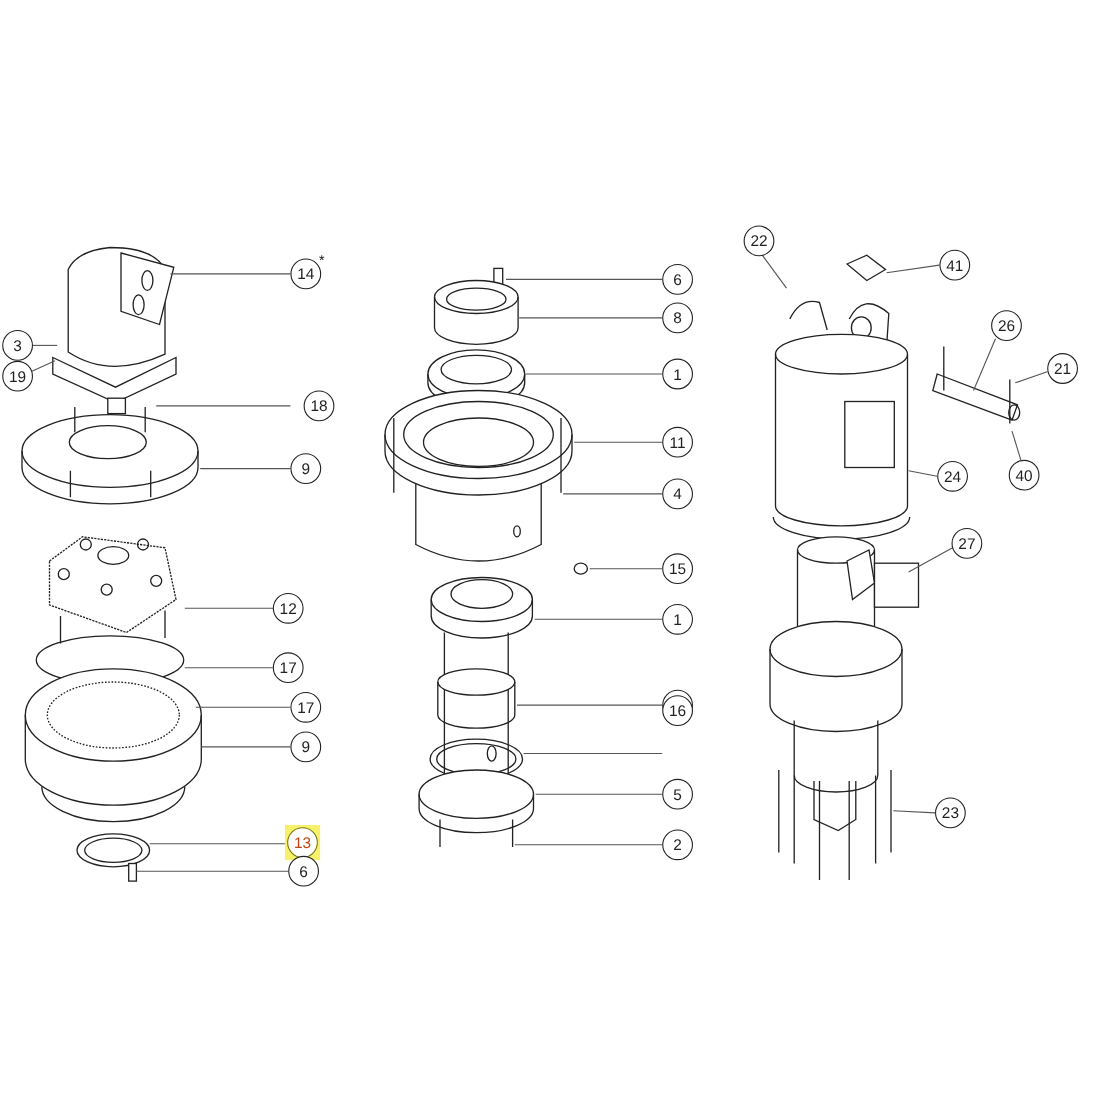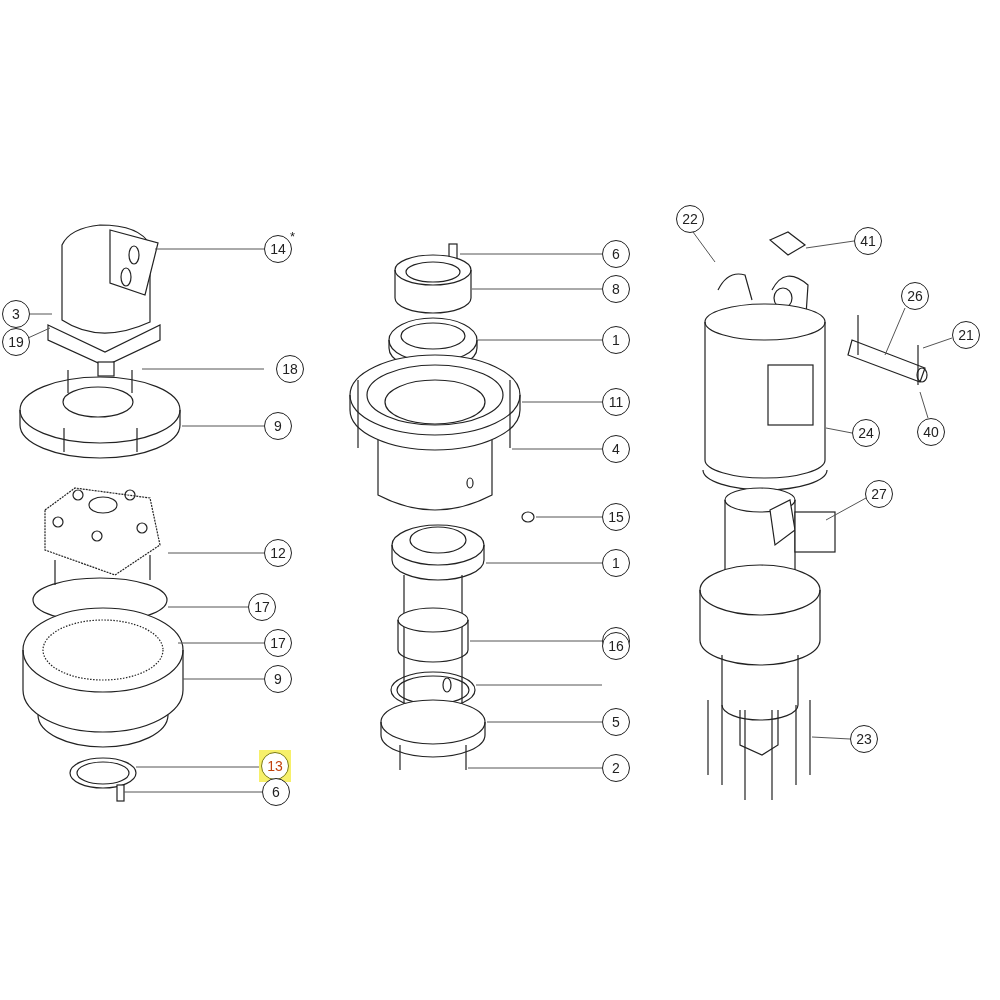--- a/index.html
+++ b/index.html
@@ -175,21 +175,21 @@
 </svg>
 
 <div class="hl-box" style="left:259px;top:750px;width:32px;height:32px;"></div>
 <span class="asterisk" style="left:290px;top:229px;">*</span>
 
 <div class="callout" style="left:278px;top:249px;">14</div>
 <div class="callout" style="left:16px;top:314px;">3</div>
 <div class="callout" style="left:16px;top:342px;">19</div>
 <div class="callout" style="left:290px;top:369px;">18</div>
 <div class="callout" style="left:278px;top:426px;">9</div>
-<div class="callout" style="left:278px;top:553px;">12</div>
+<div class="callout" style="left:262px;top:553px;">12</div>
 <div class="callout" style="left:262px;top:607px;">17</div>
 <div class="callout" style="left:278px;top:643px;">17</div>
 <div class="callout" style="left:278px;top:679px;">9</div>
 <div class="callout highlight" style="left:275px;top:766px;">13</div>
 <div class="callout" style="left:276px;top:792px;">6</div>
 <div class="callout" style="left:616px;top:254px;">6</div>
 <div class="callout" style="left:616px;top:289px;">8</div>
 <div class="callout" style="left:616px;top:340px;">1</div>
 <div class="callout" style="left:616px;top:402px;">11</div>
 <div class="callout" style="left:616px;top:449px;">4</div>

